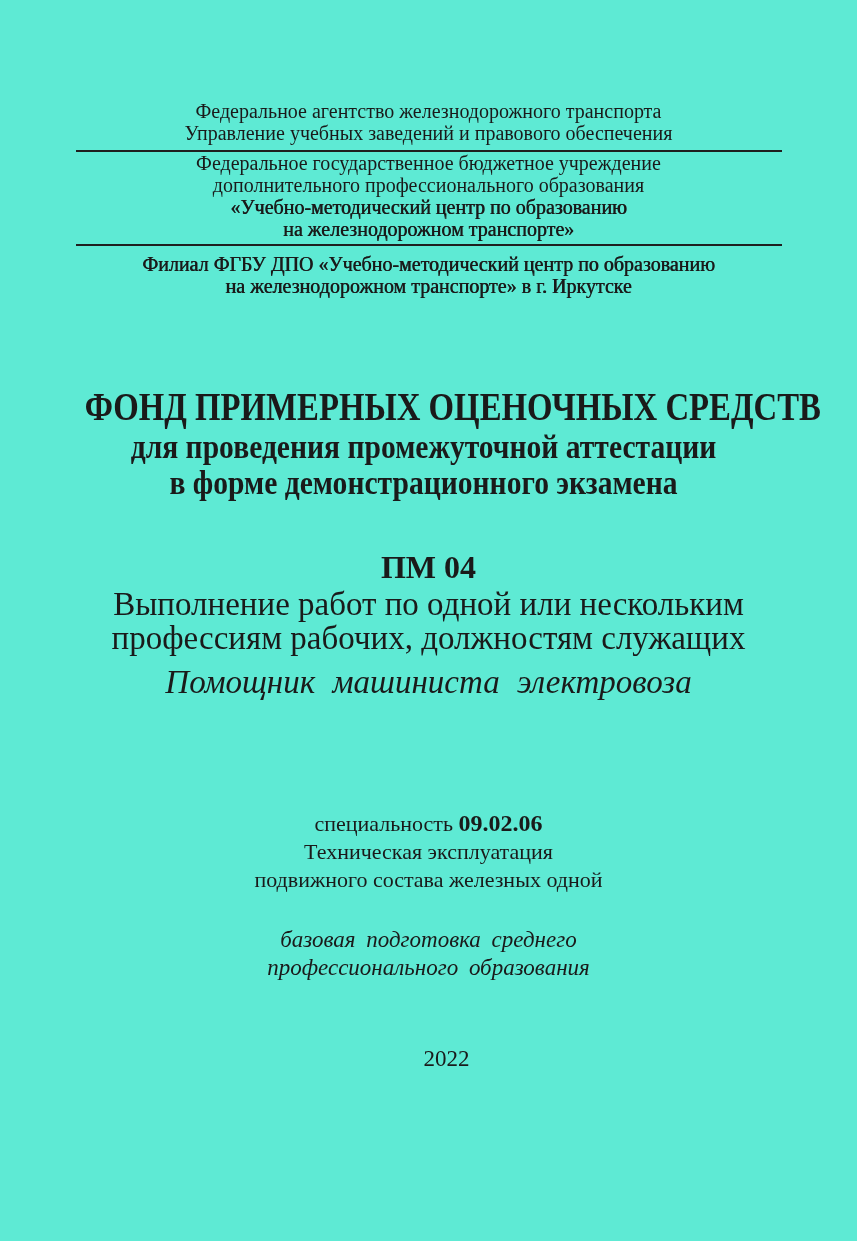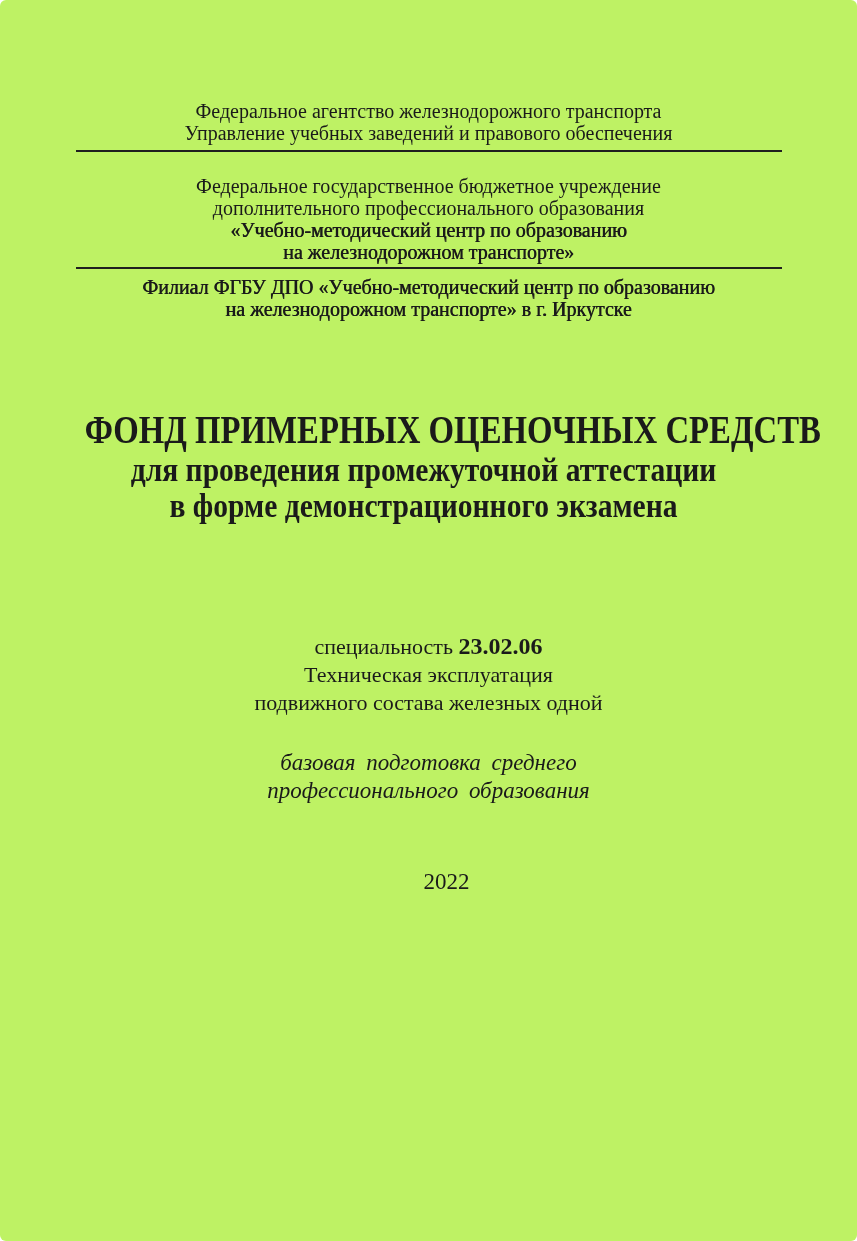--- a/index.html
+++ b/index.html
@@ -5,38 +5,37 @@
   html, body {
     margin: 0;
     padding: 0;
     background: #ffffff;
   }
   .page {
     position: relative;
     width: 857px;
     height: 1241px;
     margin: 0 auto;
-    background: #bef264;
+    background: #5eead4;
     color: #1a1a1a;
     font-family: "Liberation Serif", "DejaVu Serif", serif;
     text-align: center;
     overflow: hidden;
-    border-radius: 6px;
   }
   
   .block { font-size: 20px; line-height: 22px; }
   .b1 { padding-top: 100px; }
   .rule {
     width: 706px;
     height: 2px;
     background: #1f1f1f;
     margin: 6px auto 0 auto;
   }
   .rule-2 { margin-top: 4px; }
-  .b2 { margin-top: 23px; }
+  .b2 { margin-top: 0; }
   .b3 { margin-top: 7px; }
   
   .semibold { text-shadow: 0.55px 0 0 currentColor; }
   
   .doc-title {
     margin: 86px 10px 0 0;
     font-weight: bold;
     font-size: 0;
   }
   .doc-title .t1 {
@@ -123,25 +122,33 @@
     </div>
   </header>
 
   <main>
     <h1 class="doc-title">
       <span class="t1">ФОНД ПРИМЕРНЫХ ОЦЕНОЧНЫХ СРЕДСТВ</span>
       <span class="t2">для проведения промежуточной аттестации</span>
       <span class="t3">в форме демонстрационного экзамена</span>
     </h1>
 
+    <section>
+      <div class="module-code">ПМ 04</div>
+      <div class="module-name">
+        <div>Выполнение работ по одной или нескольким</div>
+        <div>профессиям рабочих, должностям служащих</div>
+      </div>
+      <div class="profession">Помощник машиниста электровоза</div>
+    </section>
 
     <section class="specialty">
       <div>
         <span>специальность</span>
-        <span class="spec-code">23.02.06</span>
+        <span class="spec-code">09.02.06</span>
       </div>
       <div>Техническая эксплуатация</div>
       <div>подвижного состава железных одной</div>
     </section>
 
     <section class="program">
       <div>базовая подготовка среднего</div>
       <div>профессионального образования</div>
     </section>
 

